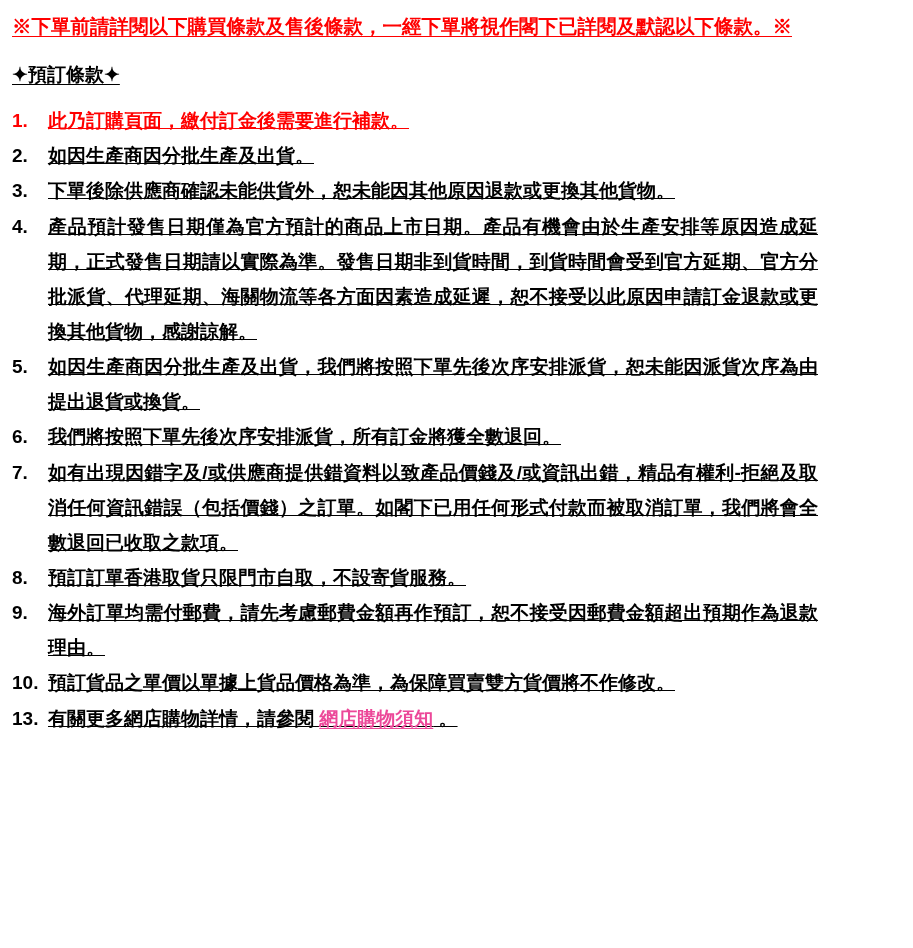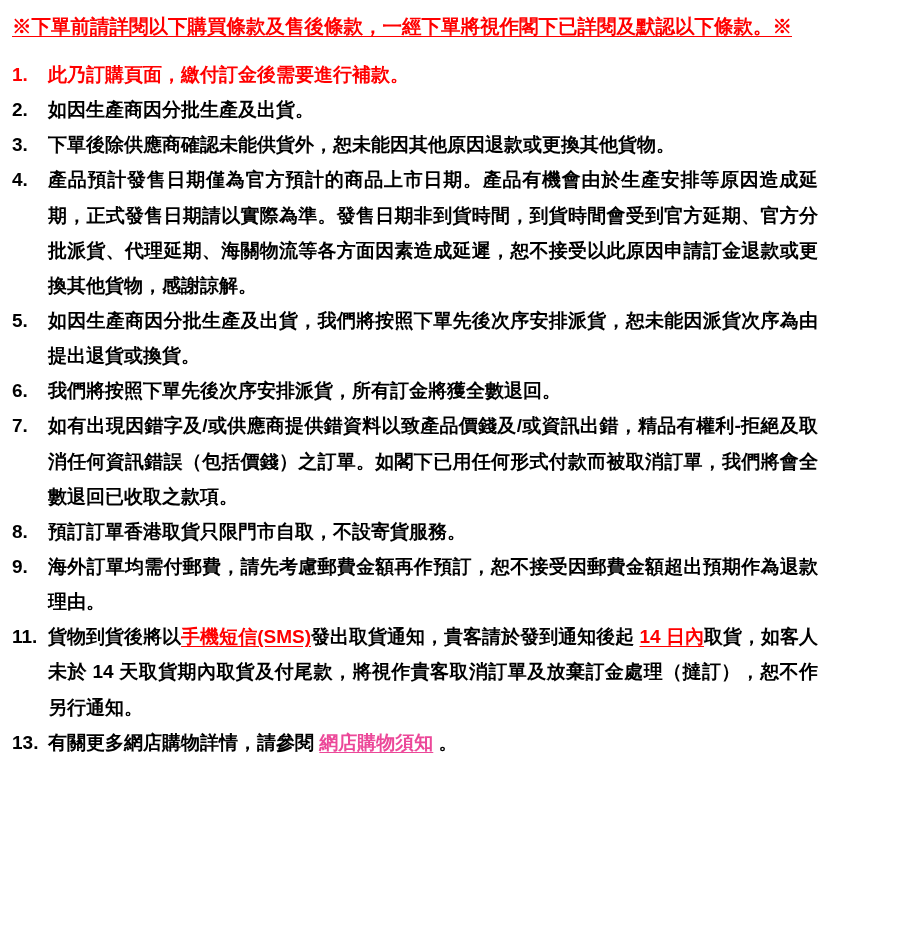--- a/index.html
+++ b/index.html
@@ -42,20 +42,21 @@
     display: flex;
     align-items: flex-start;
   }
   .term-item .num {
     flex: 0 0 36px;
     width: 36px;
   }
   .term-item .text {
     flex: 1 1 auto;
     text-align: justify;
+    text-decoration: underline;
   }
   .term-item.red {
     color: #ff0000;
   }
   .red-underline {
     color: #ff0000;
     text-decoration: underline;
     text-underline-offset: 3px;
   }
   a.link {
@@ -64,20 +65,21 @@
     text-underline-offset: 3px;
     cursor: pointer;
   }
 </style>
 </head>
 <body>
 
 <div class="doc">
   <h1 class="title">※下單前請詳閱以下購買條款及售後條款，一經下單將視作閣下已詳閱及默認以下條款。※</h1>
 
+  <h2 class="section-heading">✦預訂條款✦</h2>
 
   <div class="terms-list" id="terms-list">
       <div class="term-item red">
         <span class="num">1.</span>
         <span class="text"><span>此乃訂購頁面，繳付訂金後需要進行補款。</span></span>
       </div>
       <div class="term-item">
         <span class="num">2.</span>
         <span class="text"><span>如因生產商因分批生產及出貨。</span></span>
       </div>
@@ -103,21 +105,21 @@
       </div>
       <div class="term-item">
         <span class="num">8.</span>
         <span class="text"><span>預訂訂單香港取貨只限門市自取，不設寄貨服務。</span></span>
       </div>
       <div class="term-item">
         <span class="num">9.</span>
         <span class="text"><span>海外訂單均需付郵費，請先考慮郵費金額再作預訂，恕不接受因郵費金額超出預期作為退款理由。</span></span>
       </div>
       <div class="term-item">
-        <span class="num">11.</span>
-        <span class="text"><span>貨物到貨後將以</span><span class="red-underline">手機短信(SMS)</span><span>發出取貨通知，貴客請於發到通知後起 </span><span class="red-underline">14 日內</span><span>取貨，如客人未於 14 天取貨期內取貨及付尾款，將視作貴客取消訂單及放棄訂金處理（撻訂），恕不作另行通知。</span></span>
+        <span class="num">10.</span>
+        <span class="text"><span>預訂貨品之單價以單據上貨品價格為準，為保障買賣雙方貨價將不作修改。</span></span>
       </div>
       <div class="term-item">
         <span class="num">13.</span>
         <span class="text"><span>有關更多網店購物詳情，請參閱 </span><a class="link">網店購物須知</a><span> 。</span></span>
       </div>
     </div>
 </div>
 
 </body></html>

